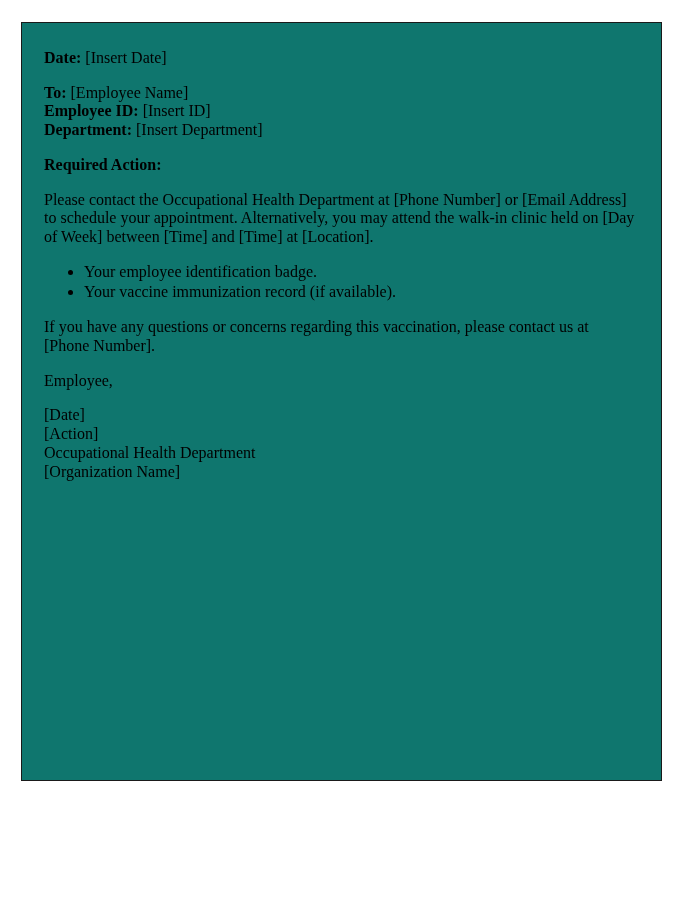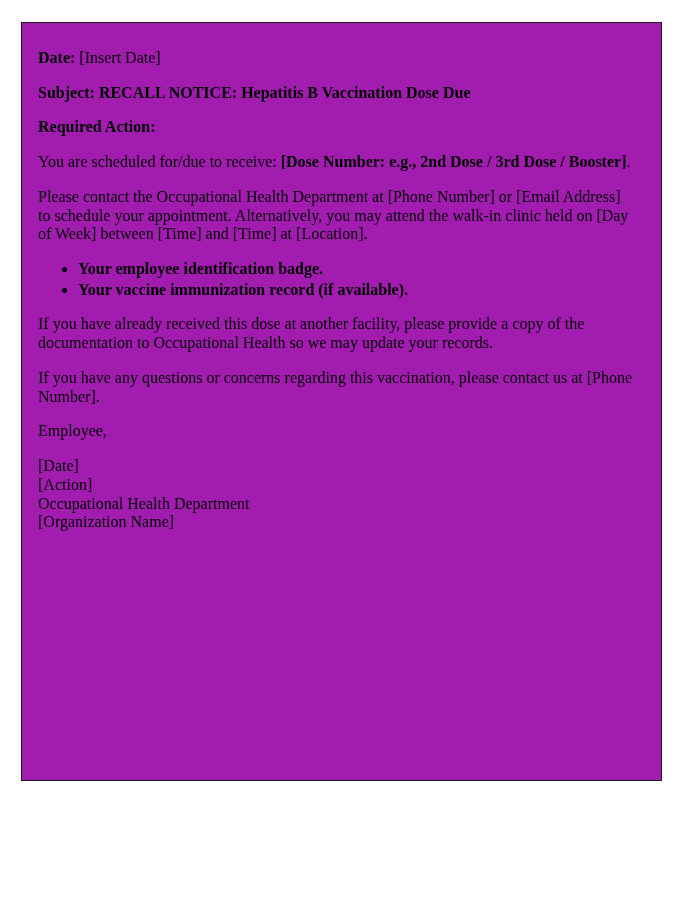--- a/index.html
+++ b/index.html
@@ -12,53 +12,53 @@
     font-size: 16px;
     color: #000000;
     line-height: 1.17;
   }
   .letter-box {
     box-sizing: border-box;
     width: 641px;
     min-height: 759px;
     margin: 22px 0 0 21px;
     border: 1px solid #1a1a1a;
-    padding: 10px 26px 28px 16px;
-    background: #a21caf;
+    padding: 10px 26px 28px 22px;
+    background: #0f766e;
   }
   p { margin: 16px 0; }
   ul { margin: 16px 0; padding-left: 40px; }
-  li { margin: 0 0 2px 0; font-weight: bold; }
+  li { margin: 0 0 2px 0; }
   b { font-weight: bold; }
 </style>
 </head>
 <body>
 
 <div class="letter-box">
 
   <p><b>Date:</b> <span>[Insert Date]</span></p>
 
+  <p><b>To:</b> <span>[Employee Name]</span><br>
+  <b>Employee ID:</b> <span>[Insert ID]</span><br>
+  <b>Department:</b> <span>[Insert Department]</span></p>
 
-  <p><b>Subject: RECALL NOTICE: Hepatitis B Vaccination Dose Due</b></p>
 
 
 
   <p><b>Required Action:</b></p>
 
-  <p><span>You are scheduled for/due to receive:</span> <b>[Dose Number: e.g., 2nd Dose / 3rd Dose / Booster]</b><span>.</span></p>
 
   <p>Please contact the Occupational Health Department at [Phone Number] or [Email Address] to schedule your appointment. Alternatively, you may attend the walk-in clinic held on [Day of Week] between [Time] and [Time] at [Location].</p>
 
 
   <ul>
     <li>Your employee identification badge.</li>
     <li>Your vaccine immunization record (if available).</li>
   </ul>
 
-  <p>If you have already received this dose at another facility, please provide a copy of the documentation to Occupational Health so we may update your records.</p>
 
   <p>If you have any questions or concerns regarding this vaccination, please contact us at [Phone Number].</p>
 
   <p>Employee,</p>
 
   <p><span>[Date]</span><br>
   <span>[Action]</span><br>
   <span>Occupational Health Department</span><br>
   <span>[Organization Name]</span></p>
 

